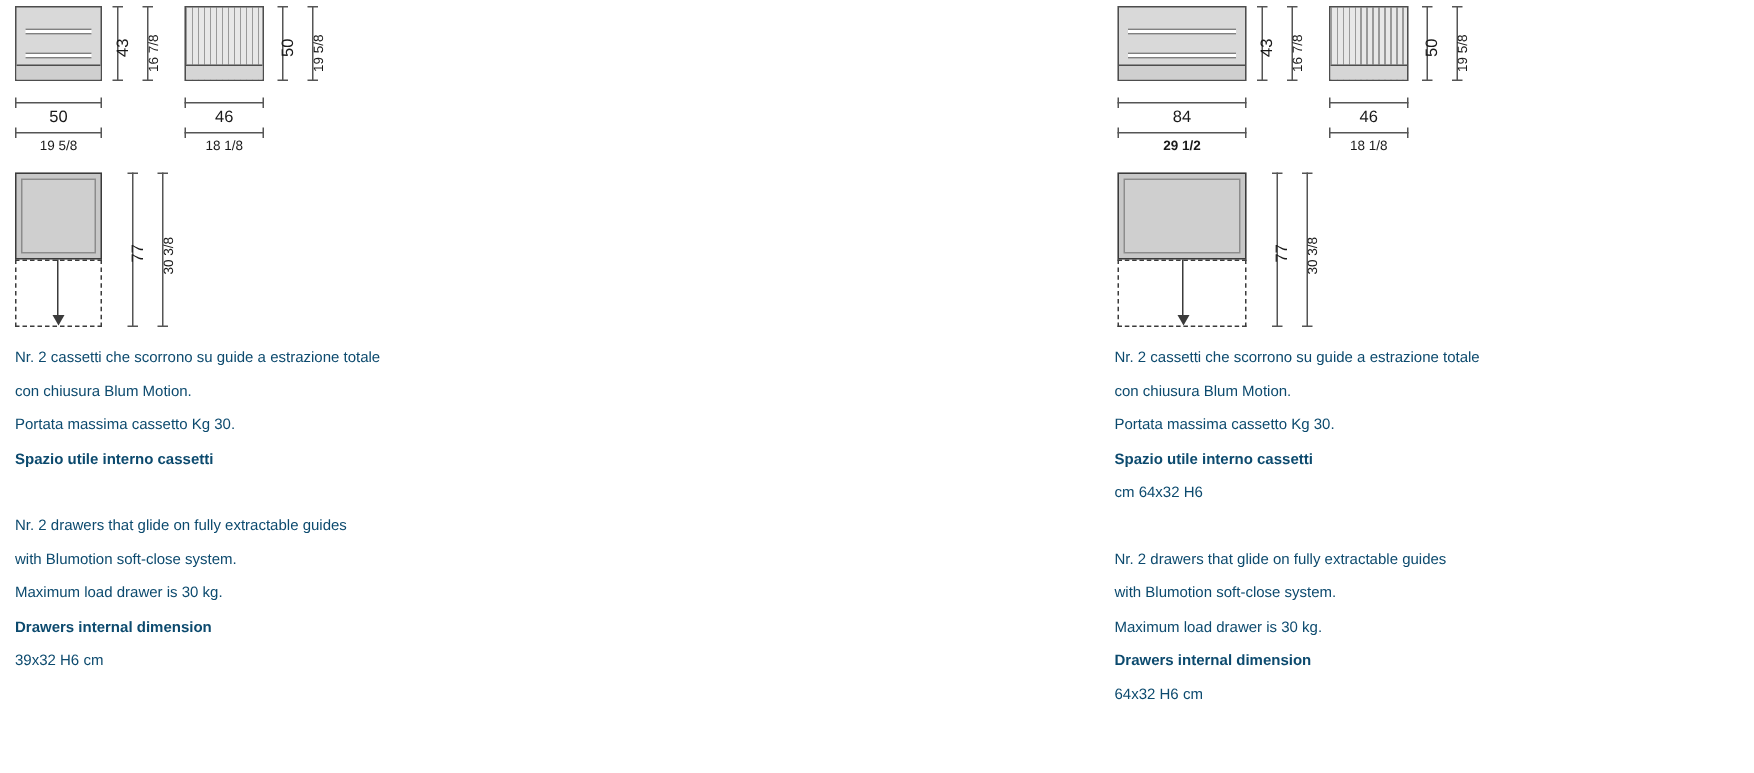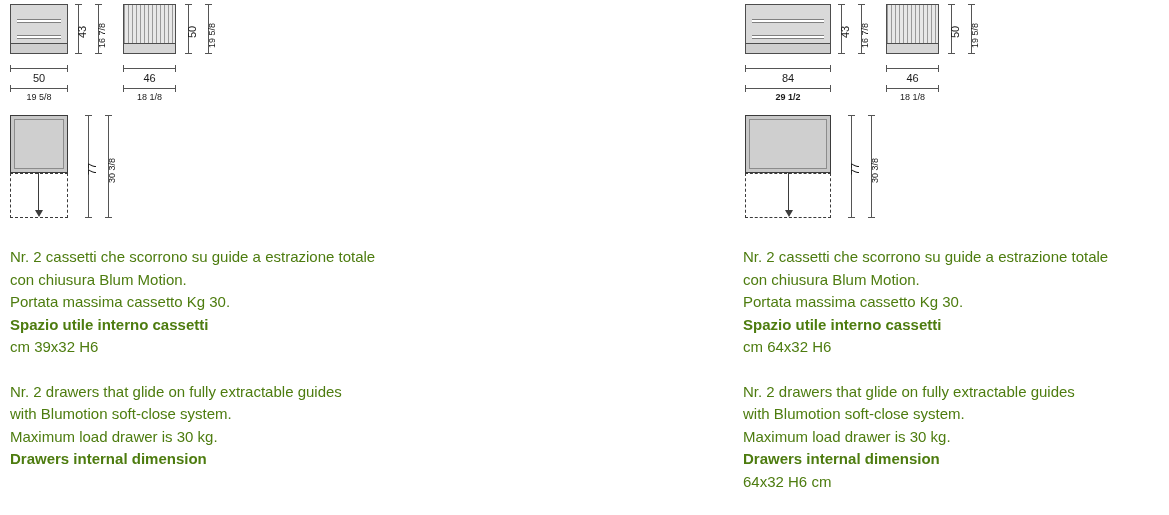--- a/index.html
+++ b/index.html
@@ -159,25 +159,25 @@
     width: 0; height: 0;
     border-left: 4px solid transparent;
     border-right: 4px solid transparent;
     border-top: 7px solid #3b3b3b;
   }
 
   
   .textblock {
     position: absolute;
     left: 10px;
-    top: 246px;
+    top: 228px;
     width: 540px;
-    font-size: 15px;
+    font-size: 10px;
     line-height: 22.5px;
-    color: #4d7c0f;
+    color: #0c4a6e;
   }
   .textblock p {
     margin: 0;
   }
   .textblock .bold {
     font-weight: bold;
   }
   .gap {
     height: 22px;
   }
@@ -233,26 +233,26 @@
       <span class="vlabel" style="left:87px; top:175px;">77</span>
       <div class="dim-v" style="left:108px; top:115px; height:103px;"></div>
       <span class="vlabel small" style="left:107px; top:183px;">30 3/8</span>
     </div>
 
     <div class="textblock">
       <p>Nr. 2 cassetti che scorrono su guide a estrazione totale</p>
       <p>con chiusura Blum Motion.</p>
       <p>Portata massima cassetto Kg 30.</p>
       <p class="bold">Spazio utile interno cassetti</p>
-      <p>cm 39x32 H6</p>
       <div class="gap"></div>
       <p>Nr. 2 drawers that glide on fully extractable guides</p>
       <p>with Blumotion soft-close system.</p>
       <p>Maximum load drawer is 30 kg.</p>
       <p class="bold">Drawers internal dimension</p>
+      <p>39x32 H6 cm</p>
     </div>
   </div>
 
   <div class="panel panel-right">
     <div class="drawings">
 
       <div class="elev" style="left:12px; top:4px;">
         <div class="unit-box" style="width:86px; height:50px;">
           <div class="handle-gap" style="top:14px;"></div>
           <div class="handle-gap" style="top:30px;"></div>

